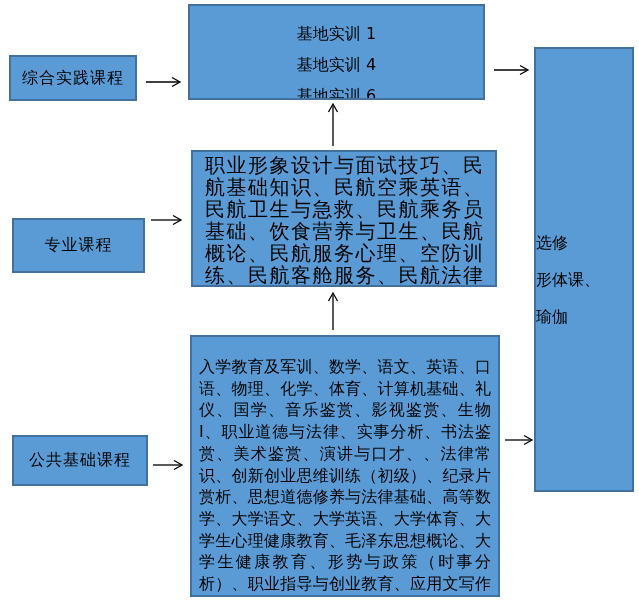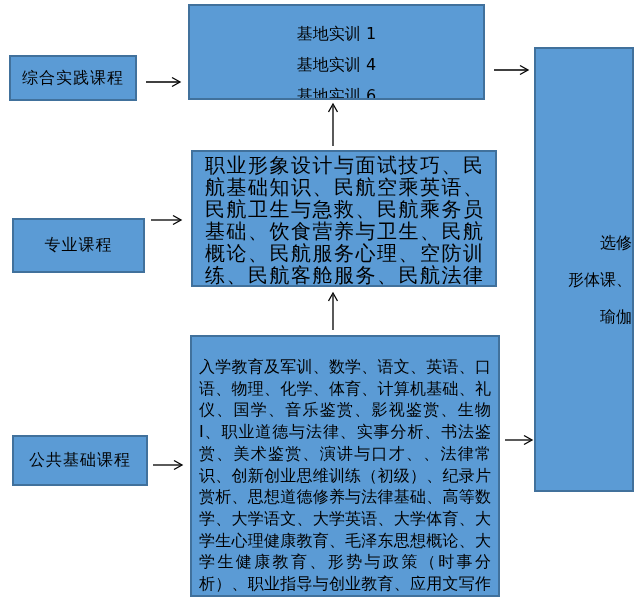--- a/index.html
+++ b/index.html
@@ -56,21 +56,21 @@
     font-size: 16px;
     line-height: 21.7px;
     padding: 19px 7px 0 7px;
     text-align: justify;
     text-justify: inter-ideograph;
   }
   .box-electives {
     left: 534px; top: 47px; width: 100px; height: 445px;
     display: flex;
     flex-direction: column;
-    align-items: flex-end;
+    align-items: flex-start;
     justify-content: center;
     text-align: center;
     font-size: 16px;
     line-height: 37px;
     padding-top: 20px;
   }
   .arrow-layer {
     position: absolute;
     left: 0; top: 0;
     width: 639px;

